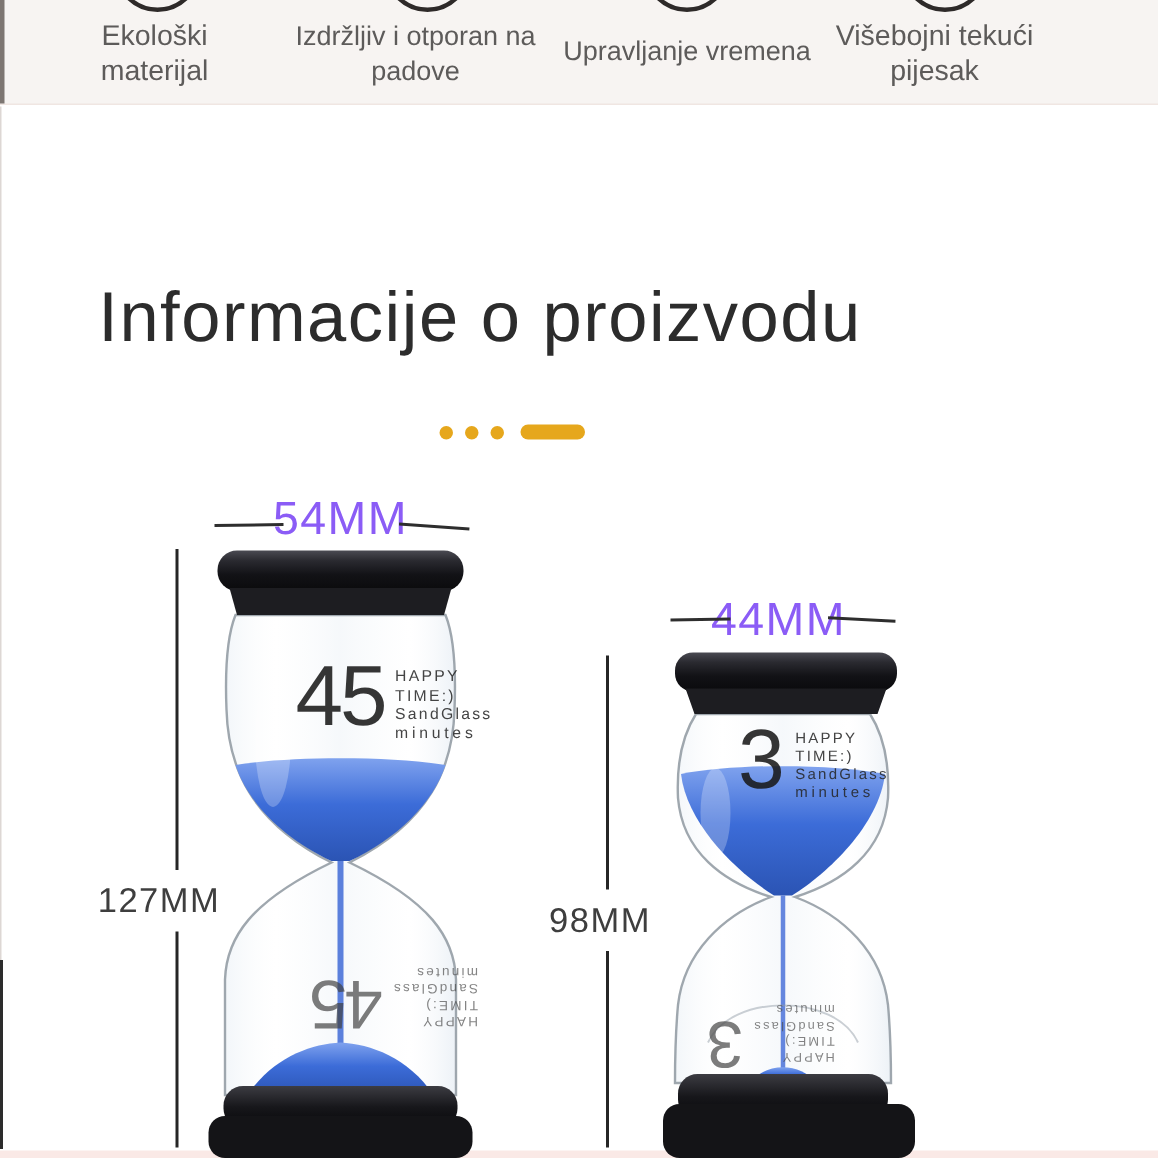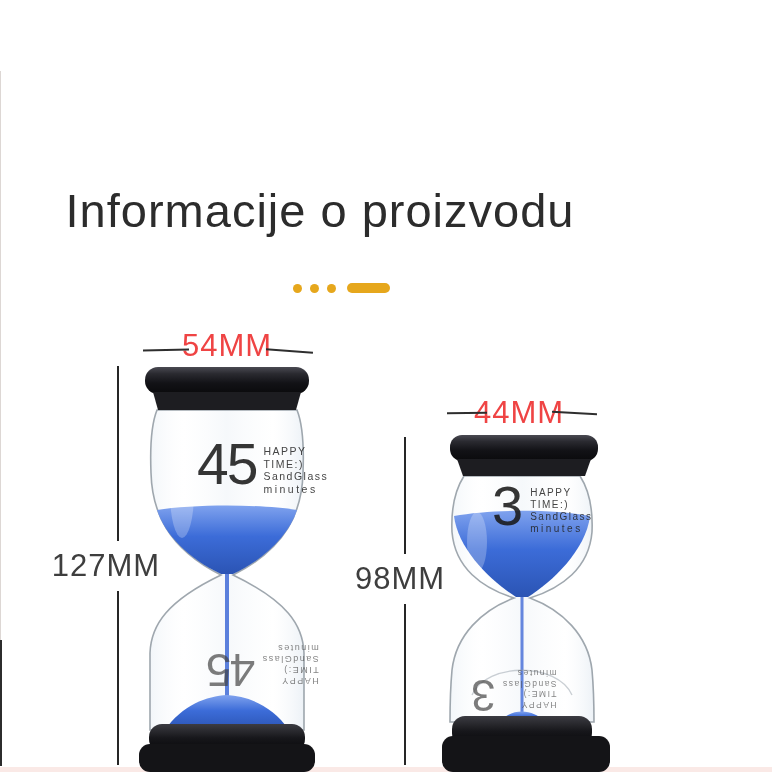--- a/index.html
+++ b/index.html
@@ -27,26 +27,26 @@
 
   
   .section-title { position:absolute; left:0; top:183px; width:640px; text-align:center;
             font-size:47px; font-weight:500; letter-spacing:1px; color:#2c2c2c; }
   .decoration { position:absolute; left:293px; top:283px; display:flex; align-items:center; gap:8px; }
   .deco-dot  { width:9px; height:9px; border-radius:50%; background:#e6a71c; }
   .deco-dash { width:43px; height:10px; border-radius:5px; background:#e6a71c; margin-left:3px; }
 
   
   .dim-width-label { position:absolute; transform:translateX(-50%); font-size:31px;
-            font-weight:500; letter-spacing:1px; color:#ef4444; z-index:1; }
+            font-weight:500; letter-spacing:1px; color:#8b5cf6; z-index:1; }
   .dim-tick { position:absolute; height:2px; background:#2e2e2e; z-index:1; }
   .dim-vline { position:absolute; width:2px; background:#262626; z-index:1; }
-  .dim-height-label { position:absolute; transform:translateX(-50%); font-size:31px;
+  .dim-height-label { position:absolute; transform:translateX(-50%); font-size:23px;
             font-weight:500; letter-spacing:1px; color:#3e3e3e; background:#ffffff;
-            padding:7px 4px; z-index:2; }
+            padding:7px 4px; z-index:2;margin-top:39px; }
 
   
   .hourglass-svg { position:absolute; z-index:2; }
   .hg-large { left:137px; top:363px; }
   .hg-small { left:442px; top:430px; }
 
   
   .face-print { position:absolute; display:flex; z-index:3; }
   .face-number { font-weight:400; color:rgba(25,25,25,0.88); letter-spacing:-2px; }
   .face-lines { display:flex; flex-direction:column; }
@@ -69,20 +69,31 @@
   .print-small-bottom { left:473px; top:668px; }
   .print-small-bottom .face-number { font-size:44px; line-height:40px; }
   .print-small-bottom .face-lines { margin-right:6px; padding-top:5px; }
   .print-small-bottom .face-line { font-size:8.5px; line-height:10.5px; }
 </style>
 </head>
 <body>
 
 <div id="page">
 
+  <div class="header">
+    <div class="feature-circle c1"></div>
+    <div class="feature-circle c2"></div>
+    <div class="feature-circle c3"></div>
+    <div class="feature-circle c4"></div>
+    <div class="feature-label f1">Ekološki materijal</div>
+    <div class="feature-label f2">Izdržljiv i otporan na padove</div>
+    <div class="feature-label f3">Upravljanje vremena</div>
+    <div class="feature-label f4">Višebojni tekući pijesak</div>
+    <div class="header-left-edge"></div>
+  </div>
 
   <div class="photo-left-edge-light"></div>
   <div class="photo-left-edge-dark"></div>
   <div class="bottom-strip"></div>
 
   <div class="section-title">Informacije o proizvodu</div>
 
   <div class="decoration">
     <span class="deco-dot"></span>
     <span class="deco-dot"></span>

